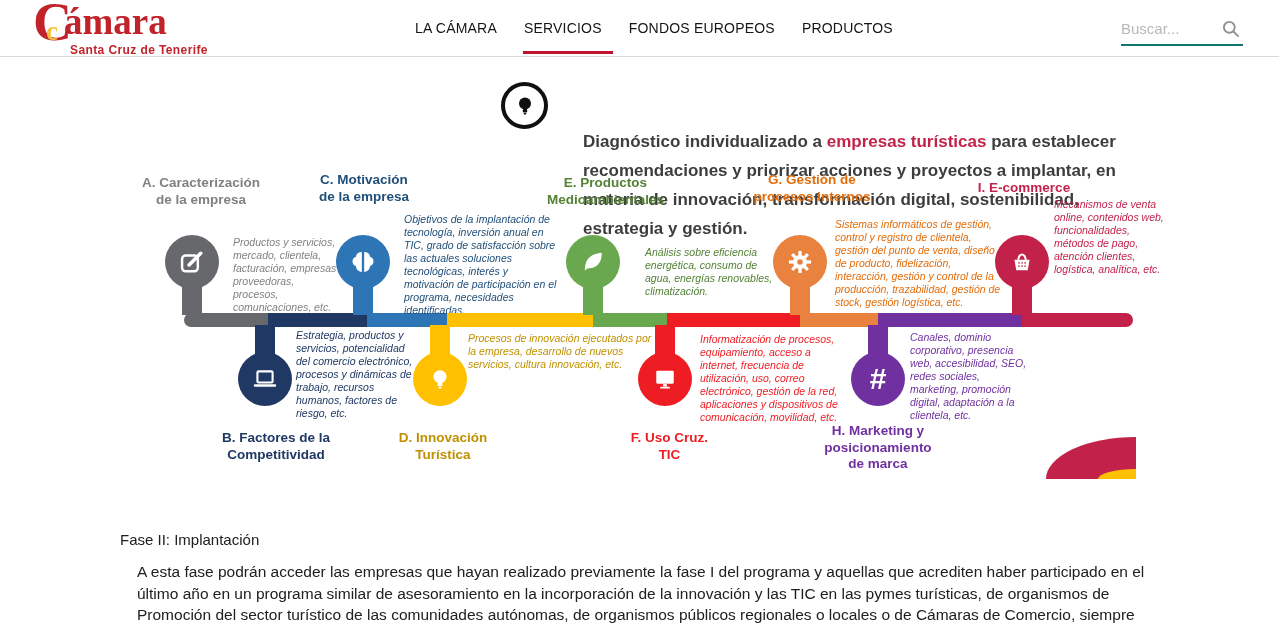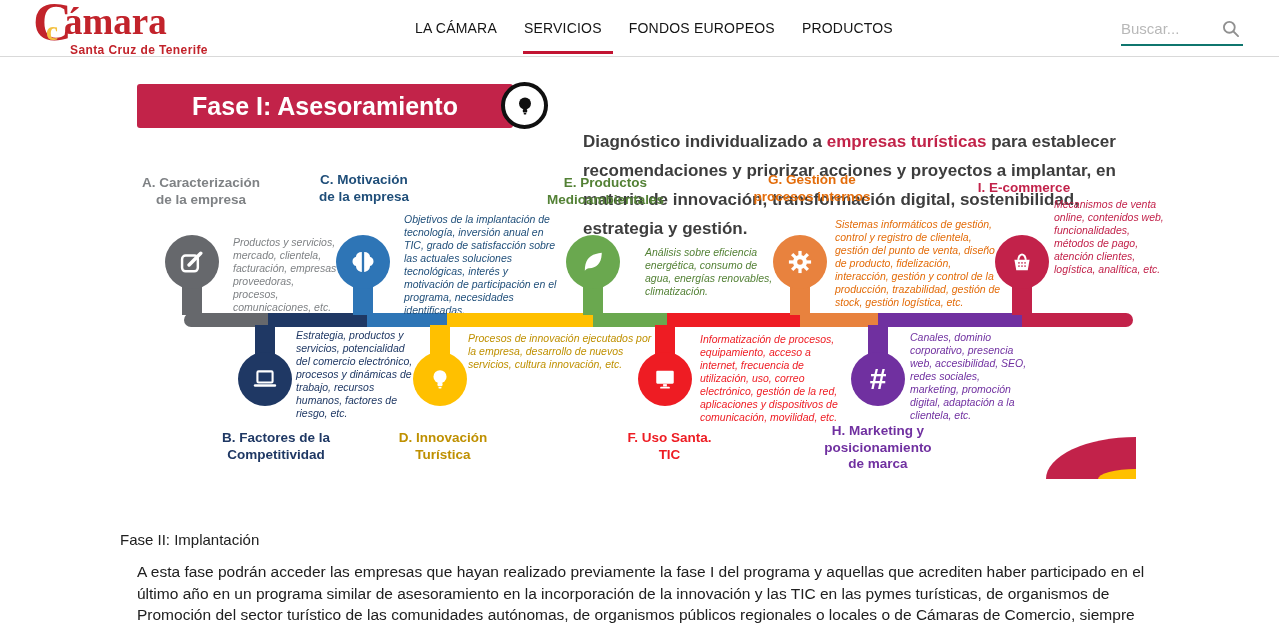--- a/index.html
+++ b/index.html
@@ -98,23 +98,20 @@
     </nav>
     <div class="search">
       <input type="text" placeholder="Buscar..." style="">
       <svg width="20" height="20" viewBox="0 0 24 24" fill="none" stroke="#909090" stroke-width="2.2" stroke-linecap="round">
         <circle cx="10" cy="10" r="6.5"></circle>
           <line x1="15" y1="15" x2="20.5" y2="20.5"></line>
       </svg>
     </div>
   </div>
 
-  <div class="banner">
-    <div class="banner-title">Fase I: Asesoramiento</div>
-  </div>
   <div class="banner-bulb">
     <svg width="24" height="24" viewBox="0 0 24 24">
       <circle cx="12" cy="9.5" r="6" fill="#101010"></circle>
       <rect x="9.8" y="15" width="4.4" height="3.4" rx="1" fill="#101010"></rect>
       <rect x="10.6" y="19" width="2.8" height="1.6" rx="0.8" fill="#101010"></rect>
     </svg>
   </div>
   <div class="banner-desc">
     <span>Diagnóstico individualizado a </span><span class="hl">empresas turísticas</span><span> para establecer recomendaciones y priorizar acciones y proyectos a implantar, en materia de innovación,  transformación digital, sostenibilidad, estrategia y gestión.</span>
   </div>
@@ -183,21 +180,21 @@
     <div class="stem s-e"></div>
     <div class="balloon b-e">
       <svg width="28" height="28" viewBox="0 0 24 24">
         <path d="M5 19.5 C5 8.5 10.5 5 19.5 4 C19.5 13.5 14.5 17.5 8.5 17.3 C7.2 17.3 6 18.3 5 19.5 Z" fill="#fff"></path>
       </svg>
     </div>
     <div class="ph-desc d-e">Análisis sobre eficiencia energética, consumo de agua, energías renovables, climatización.</div>
   </div>
 
   <div class="ph" style="--c: #ee1c23; --tc: #ee1c23;">
-    <div class="ph-title t-f">F. Uso Santa.
+    <div class="ph-title t-f">F. Uso Cruz.
 TIC</div>
     <div class="bar-seg g-f"></div>
     <div class="stem s-f"></div>
     <div class="balloon b-f">
       <svg width="28" height="28" viewBox="0 0 24 24">
         <rect x="4.5" y="5" width="15" height="11" rx="1" fill="#fff"></rect>
         <rect x="10.4" y="16.4" width="3.2" height="2" fill="#fff"></rect>
         <rect x="7.8" y="18.6" width="8.4" height="1.6" rx="0.8" fill="#fff"></rect>
       </svg>
     </div>

